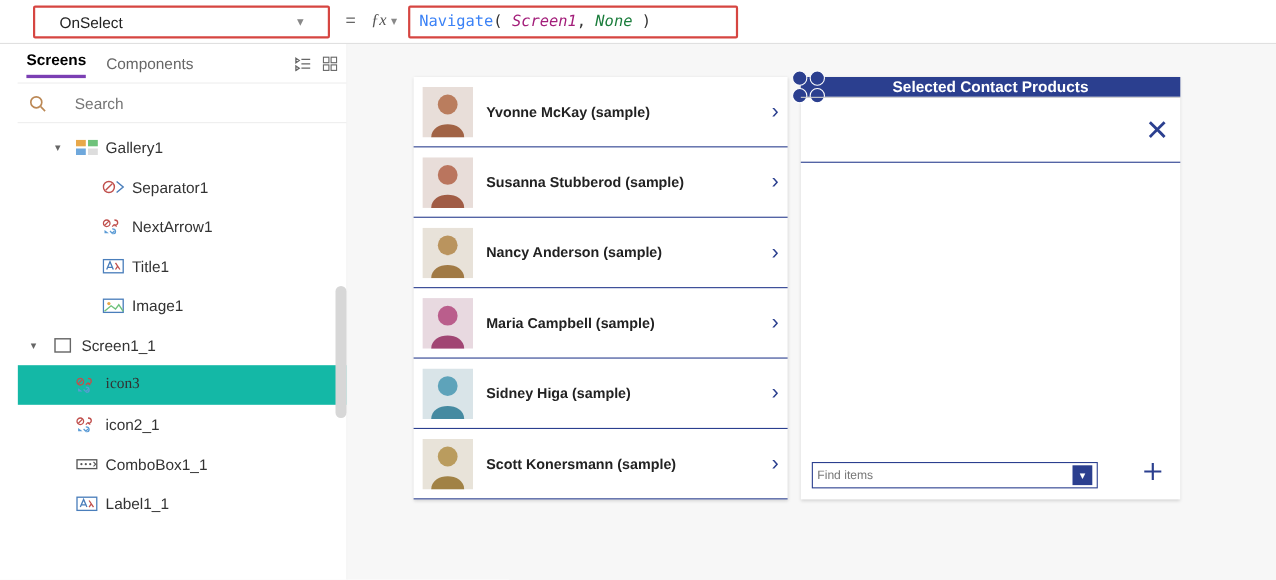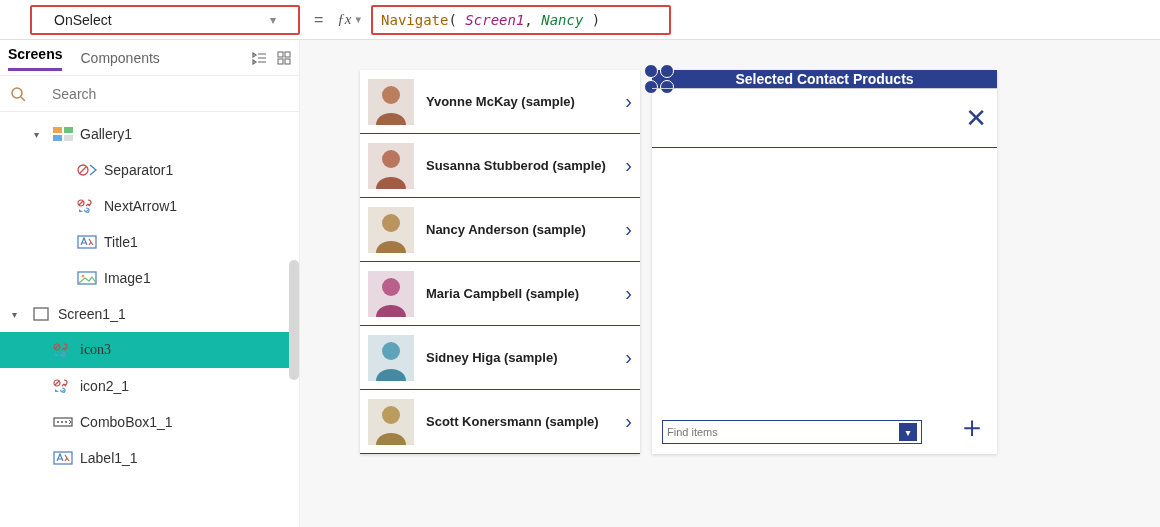--- a/index.html
+++ b/index.html
@@ -55,28 +55,29 @@
     border: 2px solid #d64541;
     border-radius:2px;
     height:30px;
     min-width:300px;
     display:flex;
     align-items:center;
     padding:0 8px;
     font-family: Consolas, monospace;
     font-size:14px;
   }
-  .tok-fn { color:#a16207; }
+  .tok-fn { color:#3b82f6; }
   .tok-str { color:#a31e7a; font-style:italic; }
   .tok-kw  { color:#1b7d3c; font-style:italic; }
   .tok-plain { color:#333; }
 
   .main {
     display:flex;
     height: calc(527px - 40px);
+    padding-left: 16px;
   }
   .left-pane {
     width: 300px;
     border-right: 1px solid #eee;
     display:flex;
     flex-direction:column;
     position:relative;
   }
   .tabs {
     display:flex;
@@ -111,21 +112,21 @@
     position:absolute; right:0; top:220px; width:10px; height:120px; background:#d7d7d7; border-radius:5px;
   }
 
   .canvas {
     flex:1; background:#f7f7f7; padding:30px 40px 20px 60px; position:relative;
   }
   .phone-wrap {
     display:flex; gap:12px;
   }
   .gallery {
-    width:280px; background:#fff; box-shadow:0 1px 3px rgba(0,0,0,0.15);
+    width:340px; background:#fff; box-shadow:0 1px 3px rgba(0,0,0,0.15);
   }
   .g-row {
     display:flex; align-items:center; height:64px; border-bottom:1px solid #2b3f8f; padding:0 8px;
   }
   .avatar {
     width:46px; height:46px; border-radius:2px; flex-shrink:0;
   }
   .g-name { flex:1; padding-left:12px; font-weight:600; color:#222; font-size:13px;}
   .g-arrow { color:#2b3f8f; font-size:20px; }
 
@@ -163,21 +164,21 @@
   </div>
   <span class="equals">=</span>
   <div class="fx-container">
     <span class="fx-label">ƒx</span>
     <span class="fx-chevron">▾</span>
     <div class="formula-box">
       <span class="tok-fn">Navigate</span>
       <span class="tok-plain">(&nbsp;</span>
       <span class="tok-str">Screen1</span>
       <span class="tok-plain">,&nbsp;</span>
-      <span class="tok-kw">Nancy</span>
+      <span class="tok-kw">None</span>
       <span class="tok-plain">&nbsp;)</span>
     </div>
   </div>
 </div>
 
 <div class="main">
 
   <div class="left-pane">
     <div class="tabs">
       <span class="tab active">Screens</span>

